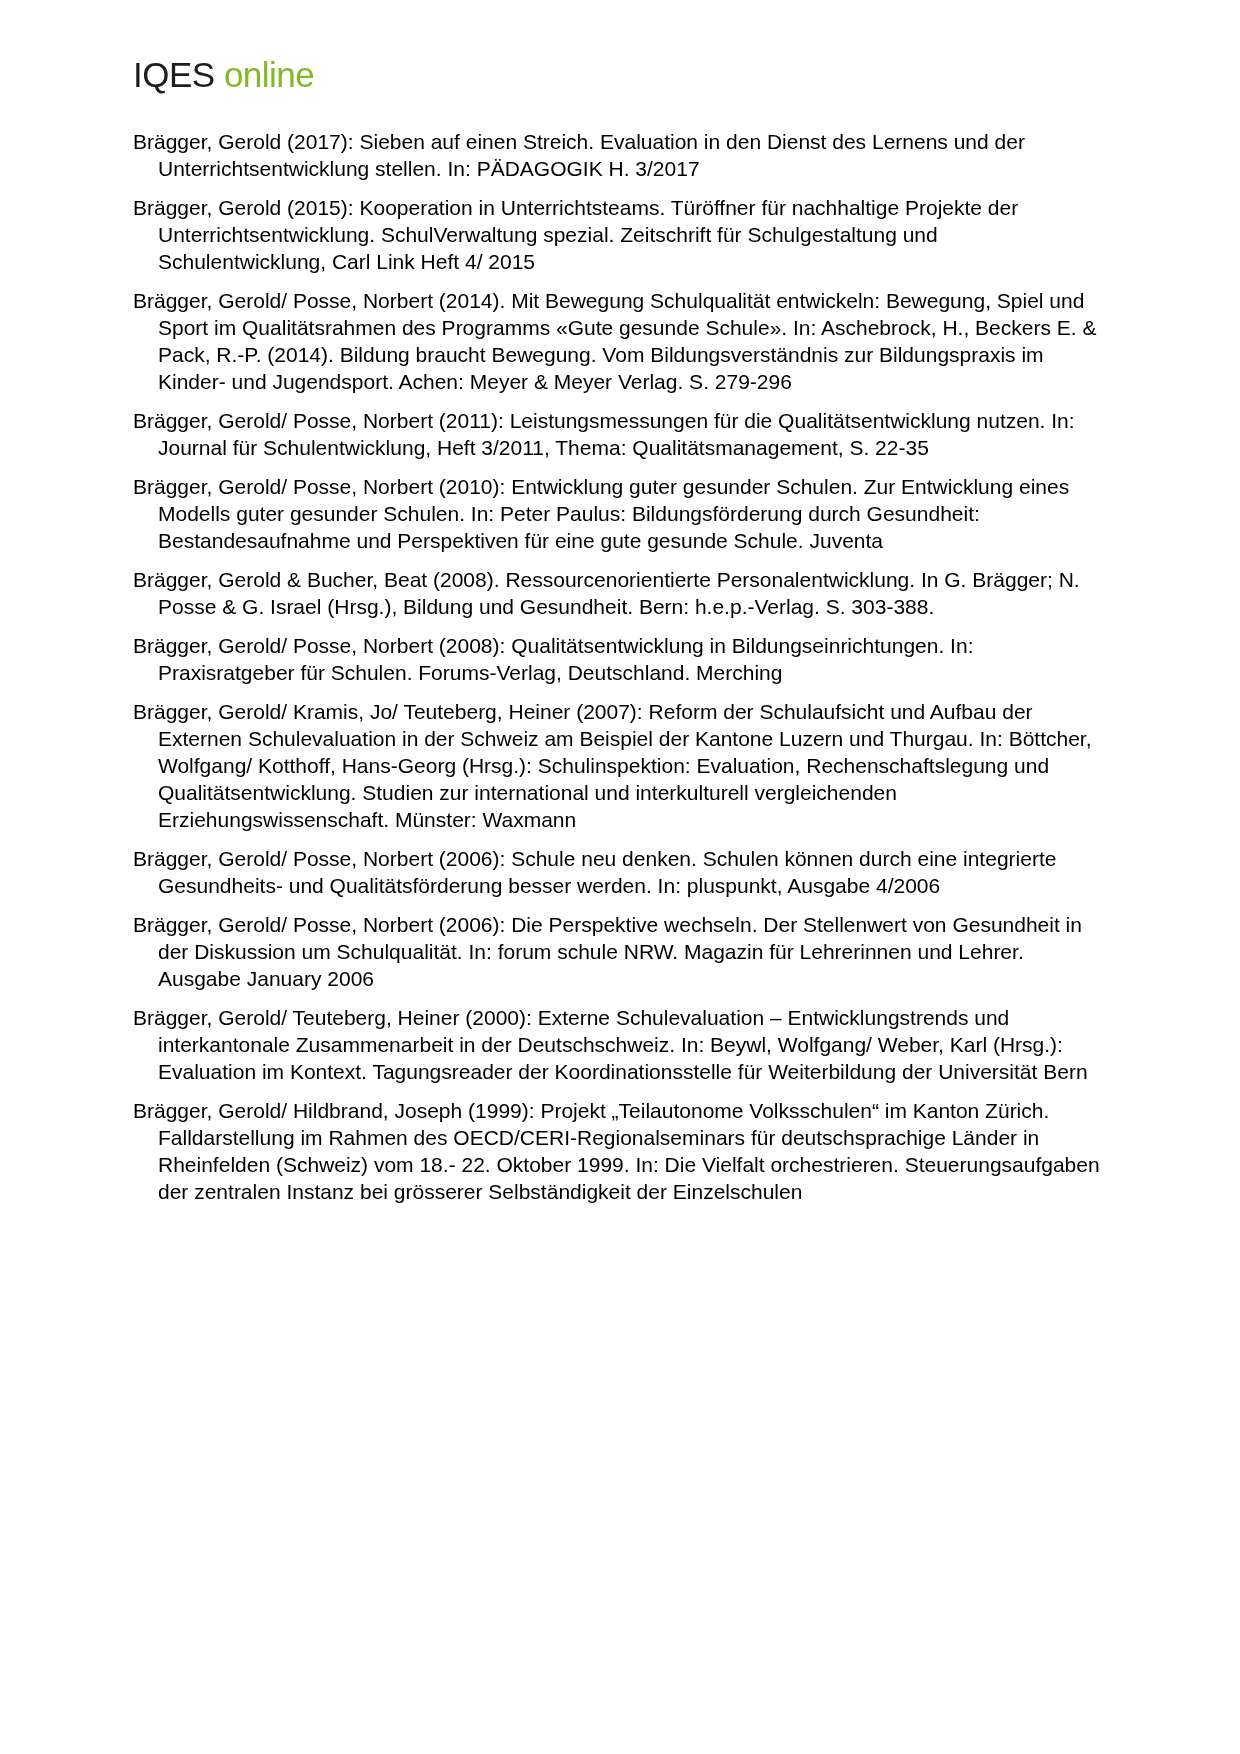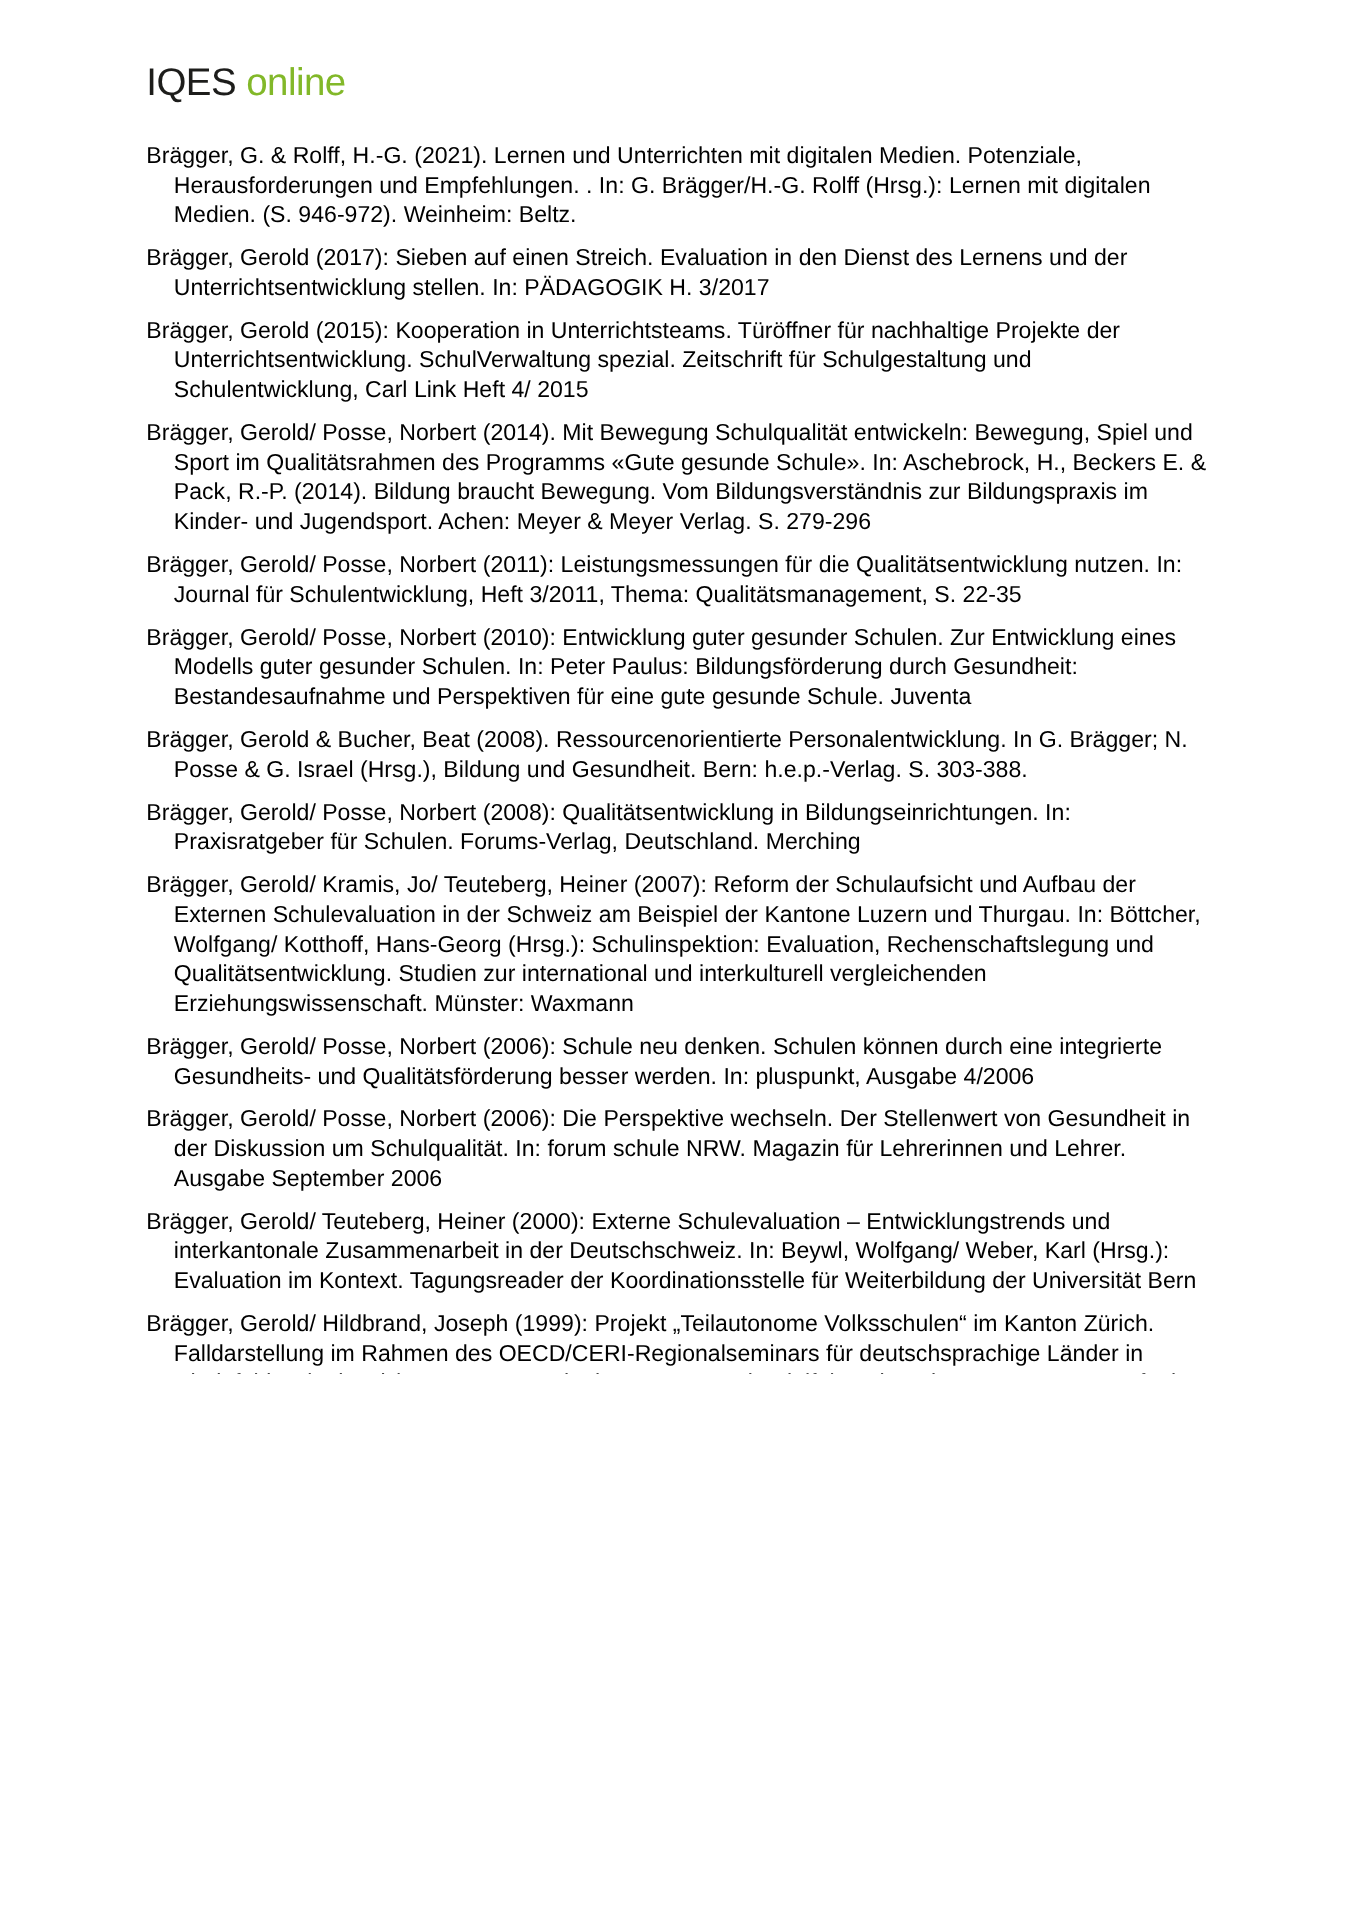--- a/index.html
+++ b/index.html
@@ -70,31 +70,30 @@
 </head>
 <body>
 
 <div class="page">
 
   <div class="logo">
     <span class="brand-primary">IQES</span><span> </span><span class="brand-secondary">online</span>
   </div>
 
   <div class="content">
-    <p class="ref">Brägger, G. &amp; Rolff, H.-G.  (2021). Lernen und Unterrichten mit digitalen Medien. Potenziale, Herausforderungen und Empfehlungen. . In: G. Brägger/H.-G. Rolff (Hrsg.): Lernen mit digitalen Medien. (S. 946-972). Weinheim: Beltz.</p>
     <p class="ref">Brägger, Gerold (2017):  Sieben auf einen Streich. Evaluation in den Dienst des Lernens und der Unterrichtsentwicklung stellen. In: PÄDAGOGIK H. 3/2017</p>
     <p class="ref">Brägger, Gerold (2015):  Kooperation in Unterrichtsteams. Türöffner für nachhaltige Projekte der Unterrichtsentwicklung. SchulVerwaltung spezial. Zeitschrift für Schulgestaltung und Schulentwicklung, Carl Link Heft 4/ 2015</p>
     <p class="ref">Brägger, Gerold/ Posse, Norbert (2014). Mit Bewegung Schulqualität entwickeln: Bewegung, Spiel und Sport im Qualitätsrahmen des Programms «Gute gesunde Schule». In: Aschebrock, H., Beckers E. &amp; Pack, R.-P. (2014). Bildung braucht Bewegung. Vom Bildungsverständnis zur Bildungspraxis im Kinder- und Jugendsport. Achen: Meyer &amp; Meyer Verlag. S. 279-296</p>
     <p class="ref">Brägger, Gerold/ Posse, Norbert (2011):  Leistungsmessungen für die Qualitätsentwicklung nutzen. In: Journal für Schulentwicklung, Heft 3/2011, Thema: Qualitätsmanagement, S. 22-35</p>
     <p class="ref">Brägger, Gerold/ Posse, Norbert (2010):  Entwicklung guter gesunder Schulen. Zur Entwicklung eines Modells guter gesunder Schulen. In: Peter Paulus: Bildungsförderung durch Gesundheit: Bestandesaufnahme und Perspektiven für eine gute gesunde Schule. Juventa</p>
     <p class="ref">Brägger, Gerold &amp; Bucher, Beat (2008). Ressourcenorientierte Personalentwicklung. In G. Brägger; N. Posse &amp; G. Israel (Hrsg.), Bildung und Gesundheit. Bern: h.e.p.-Verlag. S. 303-388.</p>
     <p class="ref">Brägger, Gerold/ Posse, Norbert (2008): Qualitätsentwicklung in Bildungseinrichtungen. In: Praxisratgeber für Schulen. Forums-Verlag, Deutschland. Merching</p>
     <p class="ref">Brägger, Gerold/ Kramis, Jo/ Teuteberg, Heiner (2007): Reform der Schulaufsicht und Aufbau der Externen Schulevaluation in der Schweiz am Beispiel der Kantone Luzern und Thurgau. In: Böttcher, Wolfgang/ Kotthoff, Hans-Georg (Hrsg.): Schulinspektion: Evaluation, Rechenschaftslegung und Qualitätsentwicklung. Studien zur international und interkulturell vergleichenden Erziehungswissenschaft. Münster: Waxmann</p>
     <p class="ref">Brägger, Gerold/ Posse, Norbert (2006): Schule neu denken. Schulen können durch eine integrierte Gesundheits- und Qualitätsförderung besser werden. In: pluspunkt, Ausgabe 4/2006</p>
-    <p class="ref">Brägger, Gerold/ Posse, Norbert (2006): Die Perspektive wechseln. Der Stellenwert von Gesundheit in der Diskussion um Schulqualität. In: forum schule NRW. Magazin für Lehrerinnen und Lehrer. Ausgabe September 2006</p>
+    <p class="ref">Brägger, Gerold/ Posse, Norbert (2006): Die Perspektive wechseln. Der Stellenwert von Gesundheit in der Diskussion um Schulqualität. In: forum schule NRW. Magazin für Lehrerinnen und Lehrer. Ausgabe January 2006</p>
     <p class="ref">Brägger, Gerold/ Teuteberg, Heiner (2000): Externe Schulevaluation – Entwicklungstrends und interkantonale Zusammenarbeit in der Deutschschweiz. In: Beywl, Wolfgang/ Weber, Karl (Hrsg.): Evaluation im Kontext. Tagungsreader der Koordinationsstelle für Weiterbildung der Universität Bern</p>
     <p class="ref">Brägger, Gerold/ Hildbrand, Joseph (1999): Projekt „Teilautonome Volksschulen“  im Kanton Zürich. Falldarstellung im Rahmen des OECD/CERI-Regionalseminars für deutschsprachige Länder in Rheinfelden (Schweiz) vom 18.- 22. Oktober 1999. In: Die Vielfalt orchestrieren. Steuerungsaufgaben der zentralen Instanz bei grösserer Selbständigkeit der Einzelschulen</p>
   </div>
 
   <div class="footer">
     <div class="footer-left">
       <span class="brand-primary">IQES</span><span> </span><span class="brand-secondary">online</span><span class="sep">|</span><span>iqesonline.net</span><span class="sep">|</span><span>schulentwicklung.ch</span>
     </div>
     <div class="footer-right">Seite 8/4</div>
   </div>

